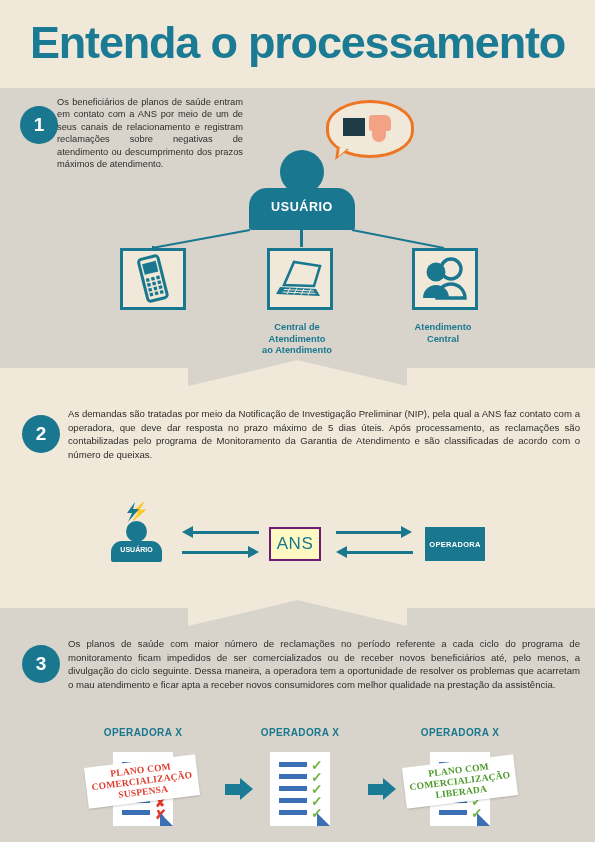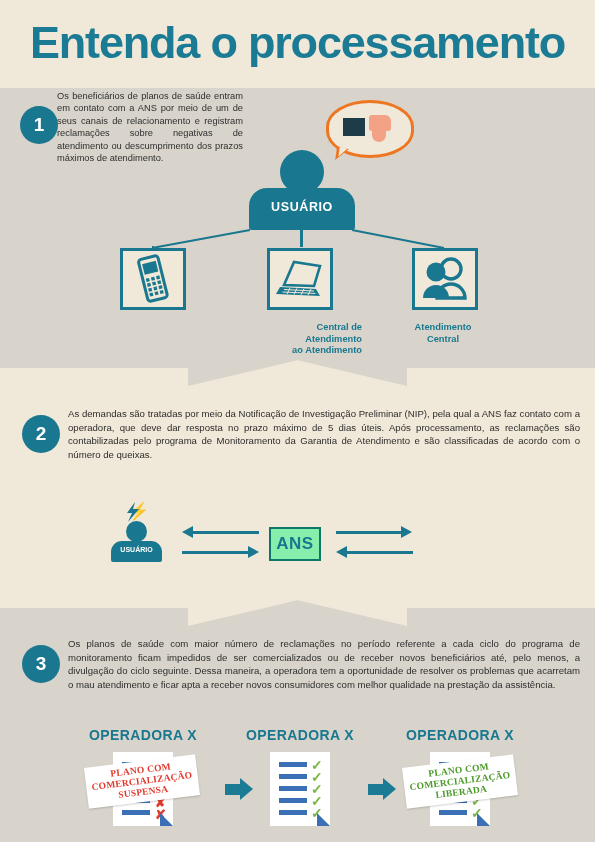--- a/index.html
+++ b/index.html
@@ -31,21 +31,21 @@
 
   
   .badge{
     position:absolute;width:38px;height:38px;border-radius:50%;
     background:#19778f;color:#fff;font-size:19px;font-weight:bold;
     display:flex;align-items:center;justify-content:center;
   }
 
   
   .steptext{position:absolute;color:#2e2e2e;font-size:9.3px;line-height:12.4px;text-align:justify;}
-  .steptext.s1{left:57px;top:90px;width:186px;}
+  .steptext.s1{left:57px;top:96px;width:186px;}
   .steptext.s2{left:68px;top:407px;width:512px;font-size:9.6px;line-height:13.6px;}
   .steptext.s3{left:68px;top:637px;width:512px;font-size:9.6px;line-height:13.6px;}
 
   
   .usr-head{position:absolute;left:280px;top:150px;width:44px;height:44px;border-radius:50%;background:#19778f;}
   .usr-body{position:absolute;left:249px;top:188px;width:106px;height:42px;background:#19778f;border-radius:18px 18px 3px 3px;}
   .usr-label{position:absolute;left:249px;top:200px;width:106px;text-align:center;color:#fff;font-size:12.5px;font-weight:bold;letter-spacing:.6px;}
 
   
   .bubble{position:absolute;left:326px;top:100px;width:88px;height:58px;border:3.5px solid #ee7623;border-radius:50%/46%;background:#f0e8d8;}
@@ -64,32 +64,32 @@
   
   .chbox{position:absolute;width:66px;height:62px;background:#f0e8d8;border:3px solid #19778f;}
   .chlabel{position:absolute;width:130px;text-align:center;color:#19778f;font-size:9.3px;font-weight:bold;line-height:11.5px;}
 
   
   .u2-head{position:absolute;left:126px;top:521px;width:21px;height:21px;border-radius:50%;background:#19778f;}
   .u2-body{position:absolute;left:111px;top:541px;width:51px;height:21px;background:#19778f;border-radius:11px 11px 2px 2px;}
   .u2-label{position:absolute;left:111px;top:546px;width:51px;text-align:center;color:#fff;font-size:7px;font-weight:bold;}
   .bolt{position:absolute;left:128px;top:503px;width:14px;height:17px;color:#19778f;font-size:17px;line-height:17px;font-weight:bold;}
 
-  .ansbox{position:absolute;left:269px;top:527px;width:52px;height:34px;border:2px solid #0f766e;background:#86efac;
-          display:flex;align-items:center;justify-content:center;color:#19778f;font-size:17px;font-weight:bold;letter-spacing:.5px;}
+  .ansbox{position:absolute;left:269px;top:527px;width:52px;height:34px;border:2px solid #701a75;background:#fef9c3;
+          display:flex;align-items:center;justify-content:center;color:#19778f;font-size:17px;font-weight:normal;letter-spacing:.5px;}
   .opbox{position:absolute;left:425px;top:527px;width:60px;height:34px;background:#19778f;
          display:flex;align-items:center;justify-content:center;color:#fff;font-size:7.5px;font-weight:bold;letter-spacing:.3px;}
 
   .arrow-line{position:absolute;height:3px;background:#19778f;}
   .arrow-head{position:absolute;width:0;height:0;border-top:6px solid transparent;border-bottom:6px solid transparent;}
   .ah-left{border-right:11px solid #19778f;}
   .ah-right{border-left:11px solid #19778f;}
 
   
-  .opx{position:absolute;width:150px;text-align:center;color:#19778f;font-size:14px;font-weight:bold;letter-spacing:.4px;}
+  .opx{position:absolute;width:150px;text-align:center;color:#19778f;font-size:10px;font-weight:bold;letter-spacing:.4px;}
   .doc{position:absolute;width:60px;height:74px;background:#fff;}
   .doc-corner{position:absolute;width:0;height:0;border-left:13px solid #3b6fb6;border-top:13px solid transparent;}
   .docline{position:absolute;height:5px;background:#3b6fb6;width:28px;left:9px;}
   .ck{position:absolute;font-size:14px;line-height:14px;font-weight:bold;color:#7ab648;}
   .xk{position:absolute;font-size:13px;line-height:13px;font-weight:bold;color:#e23b2e;}
 
   .stamp{position:absolute;background:#fff;padding:4px 3px;text-align:center;
          font-family:"Liberation Serif", serif;font-weight:bold;line-height:11px;
          box-shadow:0 1px 2px rgba(0,0,0,.18);}
   .stamp.red{color:#e23b2e;font-size:9.5px;letter-spacing:.2px;}
@@ -192,21 +192,21 @@
 
   <div class="chbox" style="left:412px;top:248px;">
     <svg width="60" height="56" viewBox="0 0 60 56">
       <circle cx="36" cy="18" r="10" fill="none" stroke="#19778f" stroke-width="3.4"></circle>
       <path d="M22 47 a14 14 0 0 1 28 0 z" fill="none" stroke="#19778f" stroke-width="3.4"></path>
       <circle cx="21" cy="21" r="9.5" fill="#19778f"></circle>
       <path d="M8 47 a13 13 0 0 1 26 0 z" fill="#19778f"></path>
     </svg>
   </div>
 
-  <div class="chlabel" style="left:232px;top:322px;text-align:right;">
+  <div class="chlabel" style="left:232px;top:322px;">
     <span>Central de</span><br>
     <span>Atendimento</span><br>
     <span>ao Atendimento</span>
   </div>
   <div class="chlabel" style="left:378px;top:322px;">
     <span>Atendimento</span><br>
     <span>Central</span>
   </div>
 
   <div class="badge" style="left:22px;top:415px;">2</div>
@@ -225,20 +225,21 @@
   <div class="arrow-line" style="left:182px;top:551px;width:66px;"></div>
   <div class="arrow-head ah-right" style="left:248px;top:546px;"></div>
 
   <div class="ansbox">ANS</div>
 
   <div class="arrow-line" style="left:336px;top:531px;width:66px;"></div>
   <div class="arrow-head ah-right" style="left:401px;top:526px;"></div>
   <div class="arrow-line" style="left:347px;top:551px;width:66px;"></div>
   <div class="arrow-head ah-left" style="left:336px;top:546px;"></div>
 
+  <div class="opbox">OPERADORA</div>
 
   <div class="badge" style="left:22px;top:645px;">3</div>
   <div class="steptext s3">Os planos de saúde com maior número de reclamações no período referente a cada ciclo do programa de monitoramento ficam impedidos de ser comercializados ou de receber novos beneficiários até, pelo menos, a divulgação do ciclo seguinte. Dessa maneira, a operadora tem a oportunidade de resolver os problemas que acarretam o mau atendimento e ficar apta a receber novos consumidores com melhor qualidade na prestação da assistência.</div>
 
   <div class="opx" style="left:68px;top:727px;">OPERADORA X</div>
   <div class="doc" style="left:113px;top:752px;">
     <div class="docline" style="top:10px;"></div>
     <div class="docline" style="top:22px;"></div>
     <div class="docline" style="top:34px;"></div>
     <div class="docline" style="top:46px;"></div>

